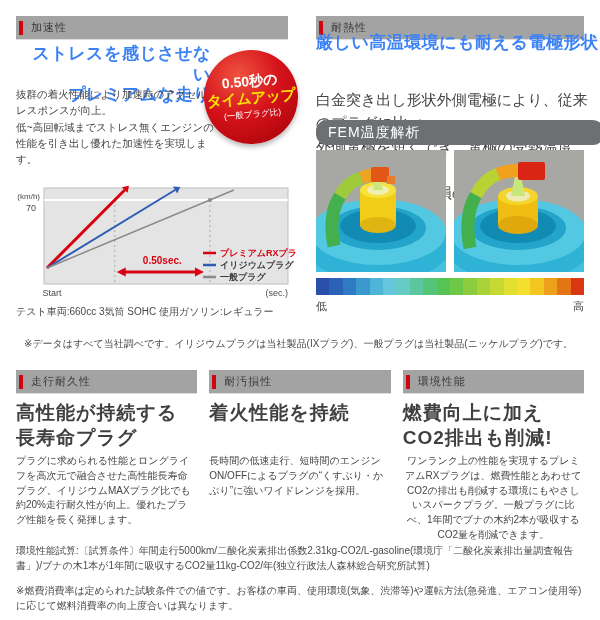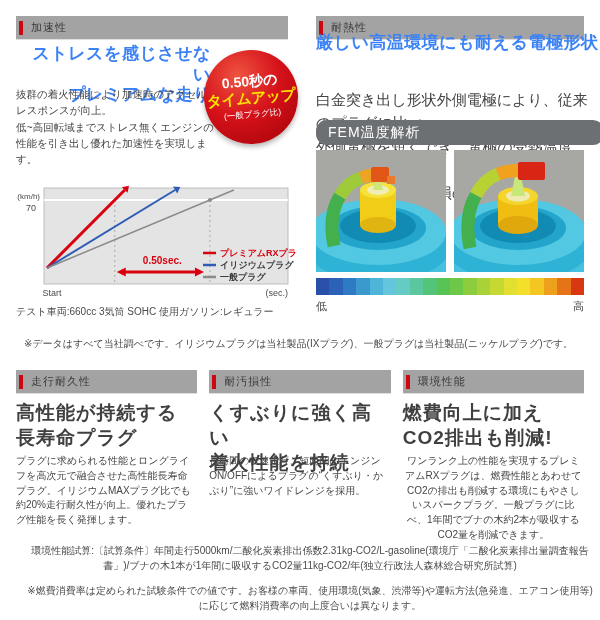--- a/index.html
+++ b/index.html
@@ -190,35 +190,34 @@
     </div>
     <div class="body-bottom abs" style="left:0;top:84px;width:100%;">プラグに求められる性能とロングライフを高次元で融合させた高性能長寿命プラグ。イリジウムMAXプラグ比でも約20%走行耐久性が向上。優れたプラグ性能を長く発揮します。</div>
   </div>
 
   <div style="position:relative;height:168px;">
     <div class="tagbar">
       <span class="accent"></span>
       <span class="taglabel">耐汚損性</span>
     </div>
     <div class="h-mid2 abs" style="left:0;top:30px;">
-      <div>くすぶりに強く高い</div>
       <div>着火性能を持続</div>
     </div>
     <div class="body-bottom abs" style="left:0;top:84px;width:100%;">長時間の低速走行、短時間のエンジンON/OFFによるプラグの“くすぶり・かぶり”に強いワイドレンジを採用。</div>
   </div>
 
   <div style="position:relative;height:168px;">
     <div class="tagbar">
       <span class="accent"></span>
       <span class="taglabel">環境性能</span>
     </div>
     <div class="h-mid2 abs" style="left:0;top:30px;">
       <div>燃費向上に加え</div>
       <div>CO2排出も削減!</div>
     </div>
     <div class="body-bottom abs" style="left:0;top:84px;width:100%;text-align:center;">ワンランク上の性能を実現するプレミアムRXプラグは、燃費性能とあわせてCO2の排出も削減する環境にもやさしいスパークプラグ。一般プラグに比べ、1年間でブナの木約2本が吸収するCO2量を削減できます。</div>
   </div>
 </div>
 
-<div class="abs" style="left:24px;top:543px;width:572px;text-align:center;">
+<div class="abs" style="left:16px;top:543px;width:572px;">
   <div class="note">環境性能試算:〔試算条件〕年間走行5000km/二酸化炭素排出係数2.31kg-CO2/L-gasoline(環境庁「二酸化炭素排出量調査報告書」)/ブナの木1本が1年間に吸収するCO2量11kg-CO2/年(独立行政法人森林総合研究所試算)</div>
   <div class="note" style="margin-top:10px;">※燃費消費率は定められた試験条件での値です。お客様の車両、使用環境(気象、渋滞等)や運転方法(急発進、エアコン使用等)に応じて燃料消費率の向上度合いは異なります。</div>
 </div>
 
 </body></html>

